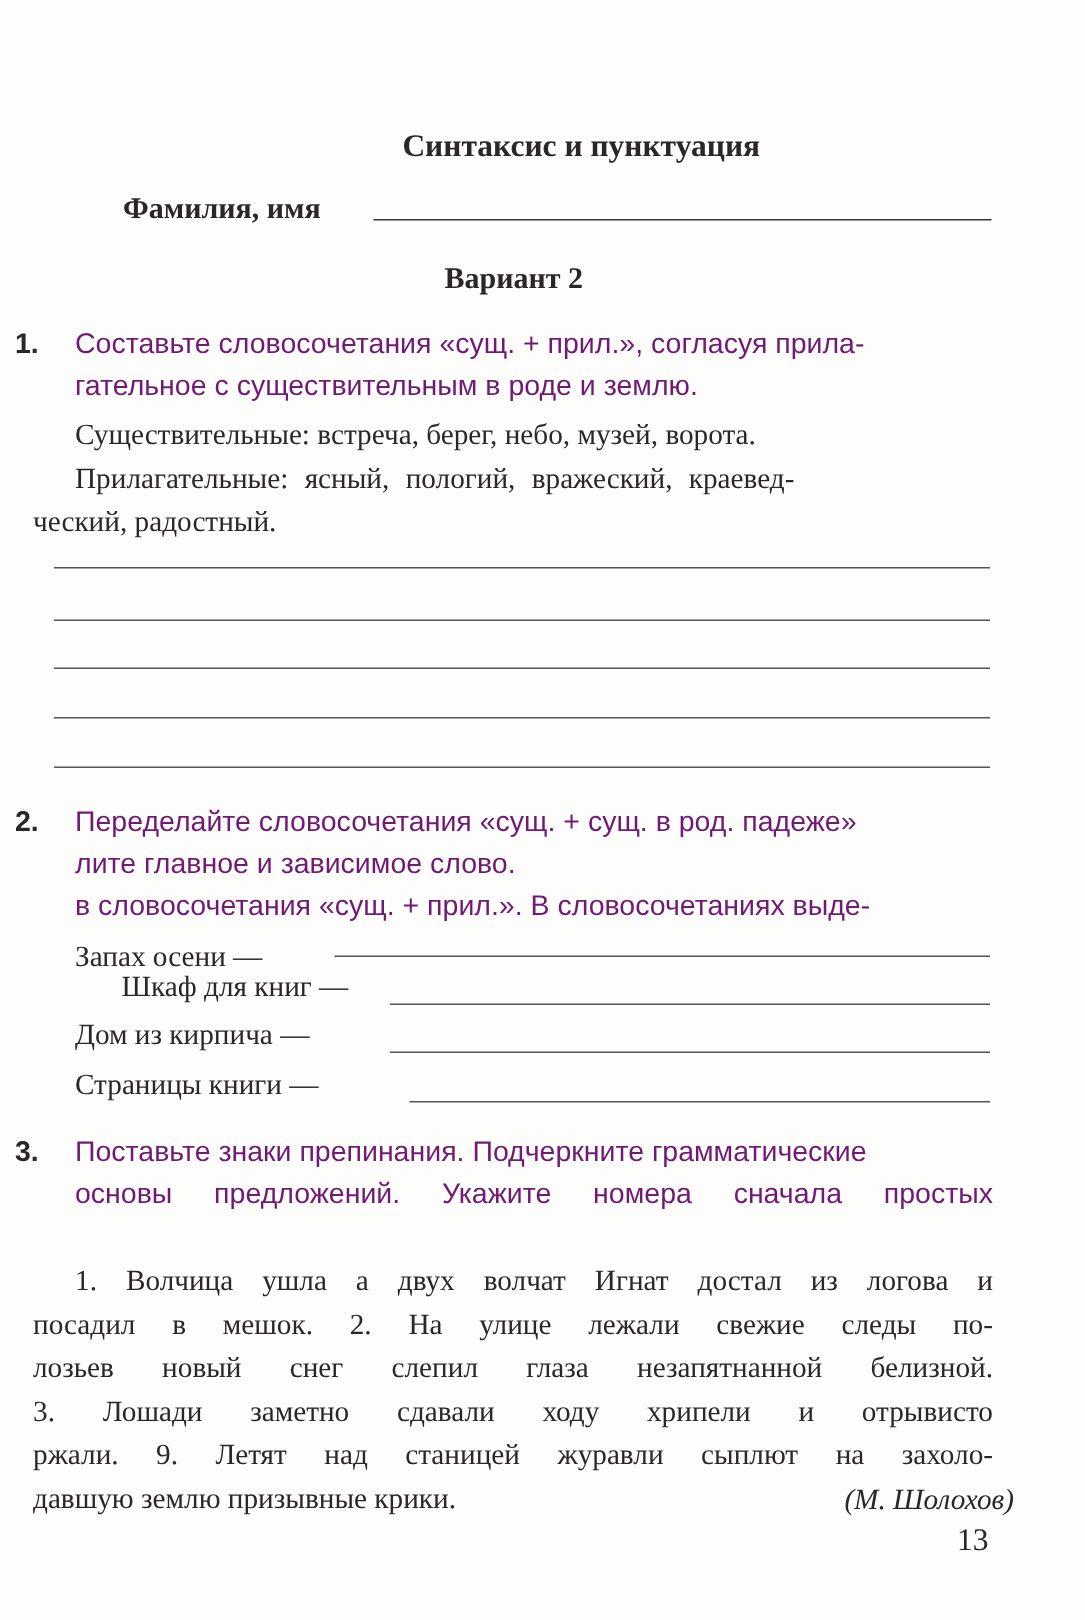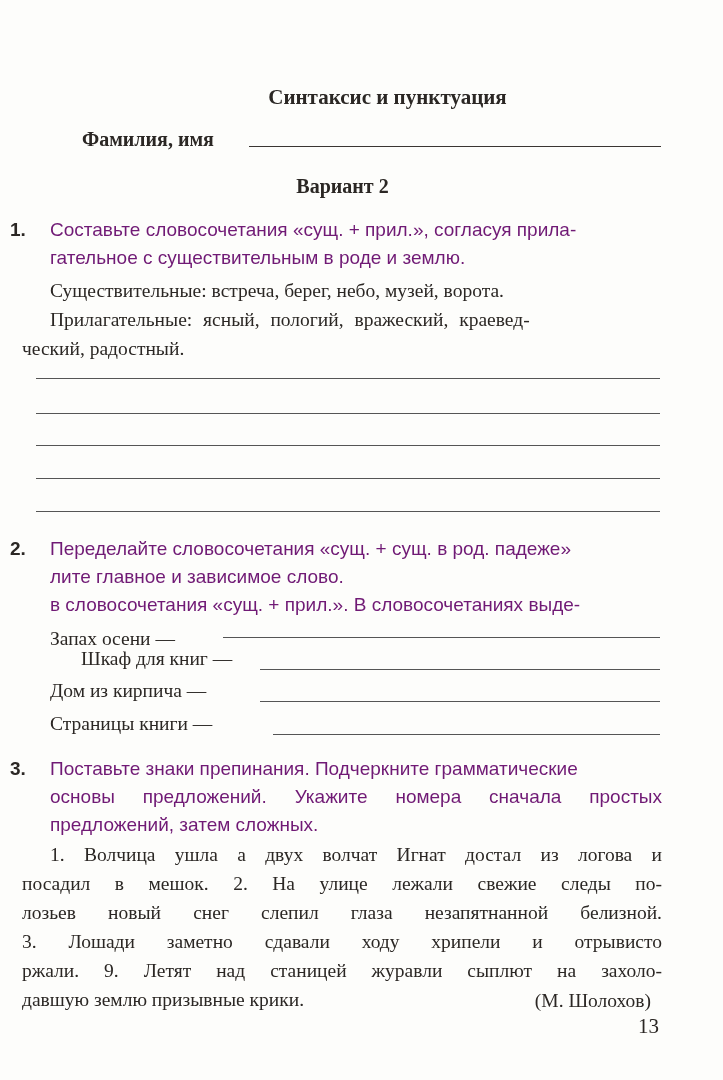--- a/index.html
+++ b/index.html
@@ -80,26 +80,25 @@
 
   <div class="abs serif answer-label" style="left:50px; top:713px;">Страницы книги —</div>
   <div class="abs answer-line" style="left:273px; top:734px; width:387px;"></div>
 </div>
 
 <div>
   <div class="abs sans task-num" style="left:10px; top:758px;">3.</div>
   <div class="abs sans task-text" style="left:50px; top:755px; width:612px;">
     <div class="just">Поставьте знаки препинания. Подчеркните грамматические</div>
     <div class="just" style="text-align-last: justify;">основы предложений. Укажите номера сначала простых</div>
-    <div>предложений, затем сложных.</div>
   </div>
   <div class="abs serif body-text" style="left:22px; top:840px; width:640px;">
     <div class="just" style="padding-left:28px; text-align-last: justify;">1. Волчица ушла а двух волчат Игнат достал из логова и</div>
     <div class="just" style="text-align-last: justify;">посадил в мешок. 2. На улице лежали свежие следы по-</div>
     <div class="just" style="text-align-last: justify;">лозьев новый снег слепил глаза незапятнанной белизной.</div>
     <div class="just" style="text-align-last: justify;">3. Лошади заметно сдавали ходу хрипели и отрывисто</div>
     <div class="just" style="text-align-last: justify;">ржали. 9. Летят над станицей журавли сыплют на захоло-</div>
     <div>давшую землю призывные крики.</div>
   </div>
-  <div class="abs serif" style="right:72px; top:990px; font-size:19.5px; ">(М. Шолохов)</div>
+  <div class="abs serif" style="right:47px; top:990px; font-size:19.5px; font-style:italic;">(М. Шолохов)</div>
 </div>
 
 <div class="abs serif" style="right:64px; top:1014px; font-size:21px;">13</div>
 
 </body></html>

